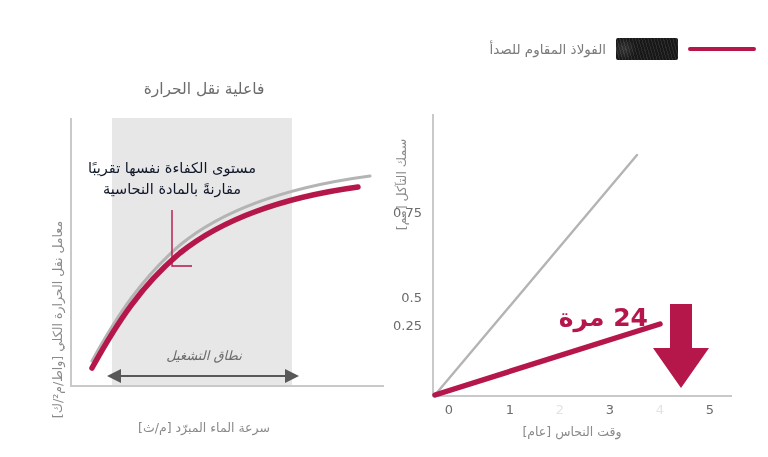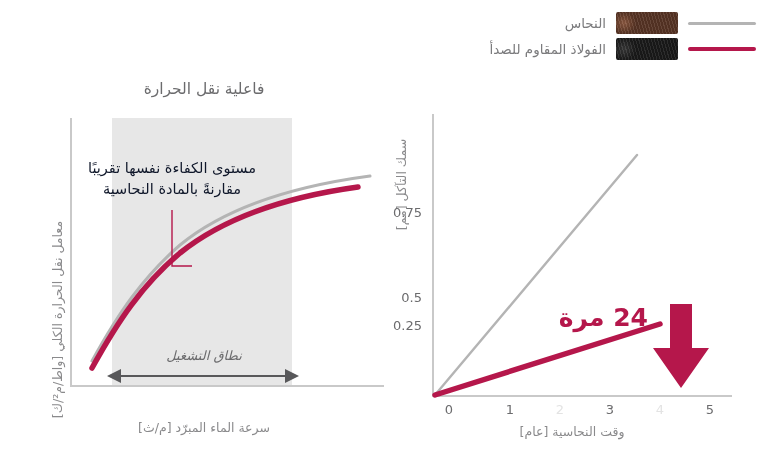--- a/index.html
+++ b/index.html
@@ -96,25 +96,20 @@
 
   svg{display:block;overflow:visible;}
 </style>
 </head>
 <body>
 
 <div class="root">
 
   <div class="legend">
 
-    <div class="legend-row r1">
-      <span class="legend-swatch thin" style="background:#b4b4b4"></span>
-      <span class="legend-pipe pipe-copper"></span>
-      <span class="legend-label">النحاس</span>
-    </div>
 
     <div class="legend-row r2">
       <span class="legend-swatch" style="background:#b5174b"></span>
       <span class="legend-pipe pipe-steel"></span>
       <span class="legend-label">الفولاذ المقاوم للصدأ</span>
     </div>
 
   </div>
 
   <div class="panel" id="left-panel">
@@ -180,16 +175,16 @@
       <path d="M17 0 H39 V44 H56 L28 84 L0 44 H17 Z" fill="#b5174b"></path>
     </svg>
 
     <div class="tick" style="left:25px;top:330px;">0</div>
     <div class="tick" style="left:86px;top:330px;">1</div>
     <div class="tick faded" style="left:136px;top:330px;">2</div>
     <div class="tick" style="left:186px;top:330px;">3</div>
     <div class="tick faded" style="left:236px;top:330px;">4</div>
     <div class="tick" style="left:286px;top:330px;">5</div>
 
-    <div class="xlabel" style="left:0;top:352px;">وقت النحاسية [عام]</div>
+    <div class="xlabel" style="left:0;top:352px;">وقت النحاس [عام]</div>
   </div>
 
 </div>
 
 </body></html>

